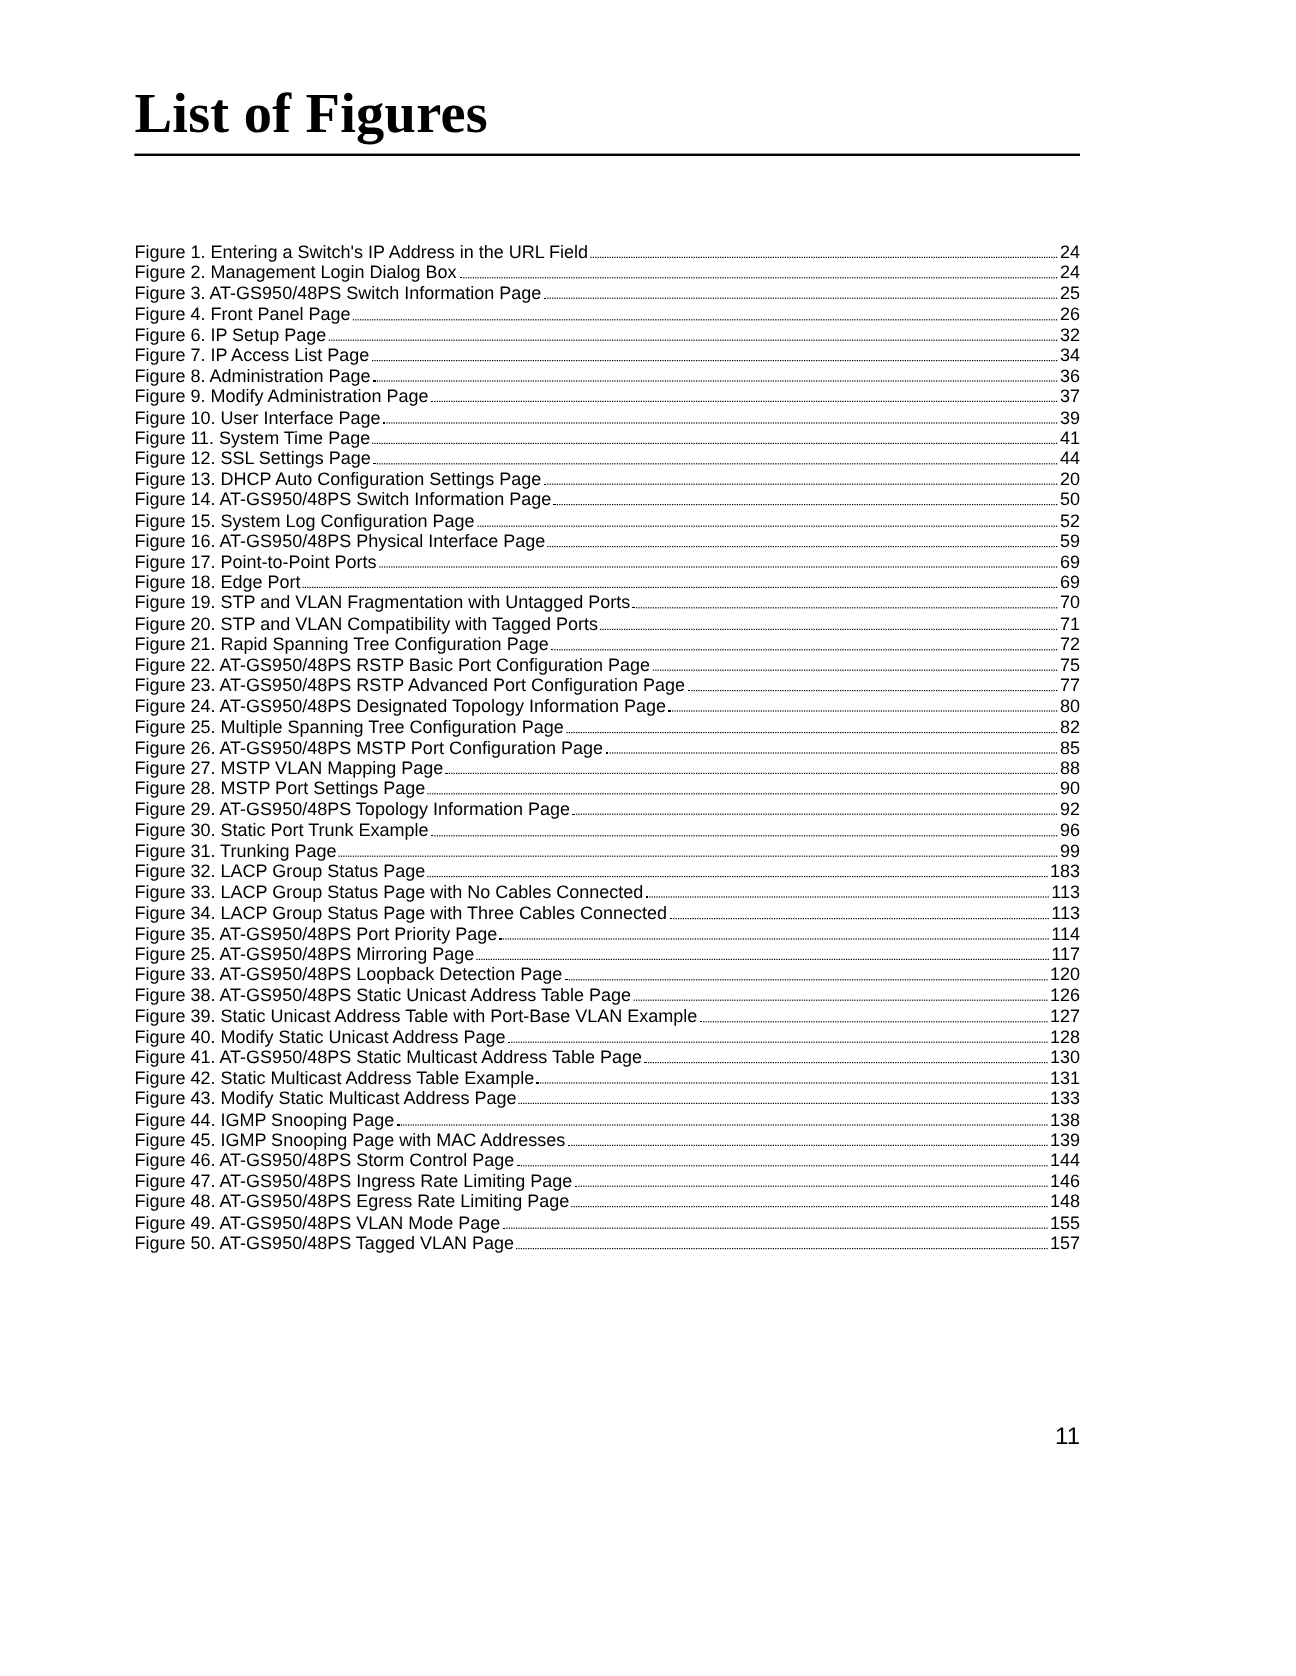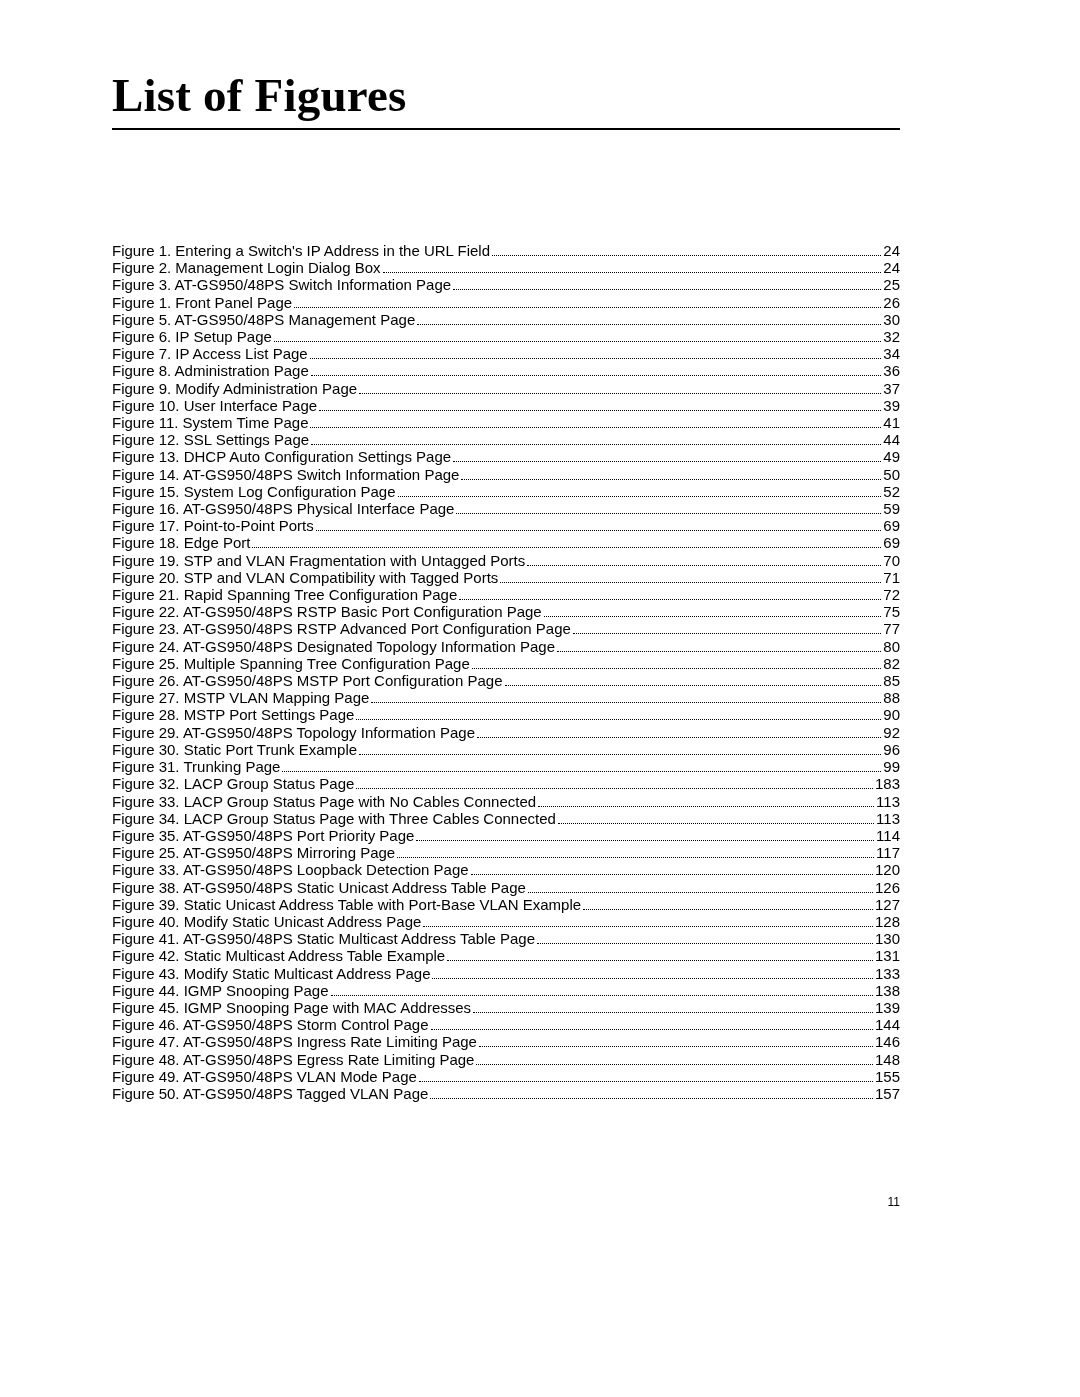--- a/index.html
+++ b/index.html
@@ -28,21 +28,21 @@
     margin: 0 0 6px 0;
     letter-spacing: 0.2px;
   }
   .rule {
     border: none;
     border-top: 2px solid #000;
     margin: 0;
     width: 100%;
   }
   .toc {
-    margin-top: 112px;
+    margin-top: 72px;
   }
   .toc-row {
     display: flex;
     align-items: baseline;
     font-size: 15px;
     line-height: 17.2px;
     white-space: nowrap;
   }
   .toc-label {
     flex: 0 0 auto;
@@ -55,21 +55,21 @@
     height: 0;
   }
   .toc-page {
     flex: 0 0 auto;
     text-align: right;
   }
   .page-number {
     position: absolute;
     right: 112px;
     bottom: 188px;
-    font-size: 12px;
+    font-size: 20px;
   }
 </style>
 </head>
 <body>
 
 <div class="page">
   <h1 class="title">List of Figures</h1>
   <hr class="rule">
 
   <div class="toc" id="toc">
@@ -82,30 +82,25 @@
         <span class="toc-label">Figure 2.  Management Login Dialog Box</span>
         <span class="toc-dots"></span>
         <span class="toc-page"> 24</span>
       </div>
       <div class="toc-row">
         <span class="toc-label">Figure 3.  AT-GS950/48PS Switch Information Page</span>
         <span class="toc-dots"></span>
         <span class="toc-page"> 25</span>
       </div>
       <div class="toc-row">
-        <span class="toc-label">Figure 1.  Front Panel Page</span>
+        <span class="toc-label">Figure 4.  Front Panel Page</span>
         <span class="toc-dots"></span>
         <span class="toc-page"> 26</span>
       </div>
       <div class="toc-row">
-        <span class="toc-label">Figure 5.  AT-GS950/48PS Management Page</span>
-        <span class="toc-dots"></span>
-        <span class="toc-page"> 30</span>
-      </div>
-      <div class="toc-row">
         <span class="toc-label">Figure 6.  IP Setup Page</span>
         <span class="toc-dots"></span>
         <span class="toc-page"> 32</span>
       </div>
       <div class="toc-row">
         <span class="toc-label">Figure 7.  IP Access List Page</span>
         <span class="toc-dots"></span>
         <span class="toc-page"> 34</span>
       </div>
       <div class="toc-row">
@@ -129,21 +124,21 @@
         <span class="toc-page"> 41</span>
       </div>
       <div class="toc-row">
         <span class="toc-label">Figure 12.  SSL Settings Page</span>
         <span class="toc-dots"></span>
         <span class="toc-page"> 44</span>
       </div>
       <div class="toc-row">
         <span class="toc-label">Figure 13.  DHCP Auto Configuration Settings Page</span>
         <span class="toc-dots"></span>
-        <span class="toc-page"> 49</span>
+        <span class="toc-page"> 20</span>
       </div>
       <div class="toc-row">
         <span class="toc-label">Figure 14.  AT-GS950/48PS Switch Information Page</span>
         <span class="toc-dots"></span>
         <span class="toc-page"> 50</span>
       </div>
       <div class="toc-row">
         <span class="toc-label">Figure 15.  System Log Configuration Page</span>
         <span class="toc-dots"></span>
         <span class="toc-page"> 52</span>

